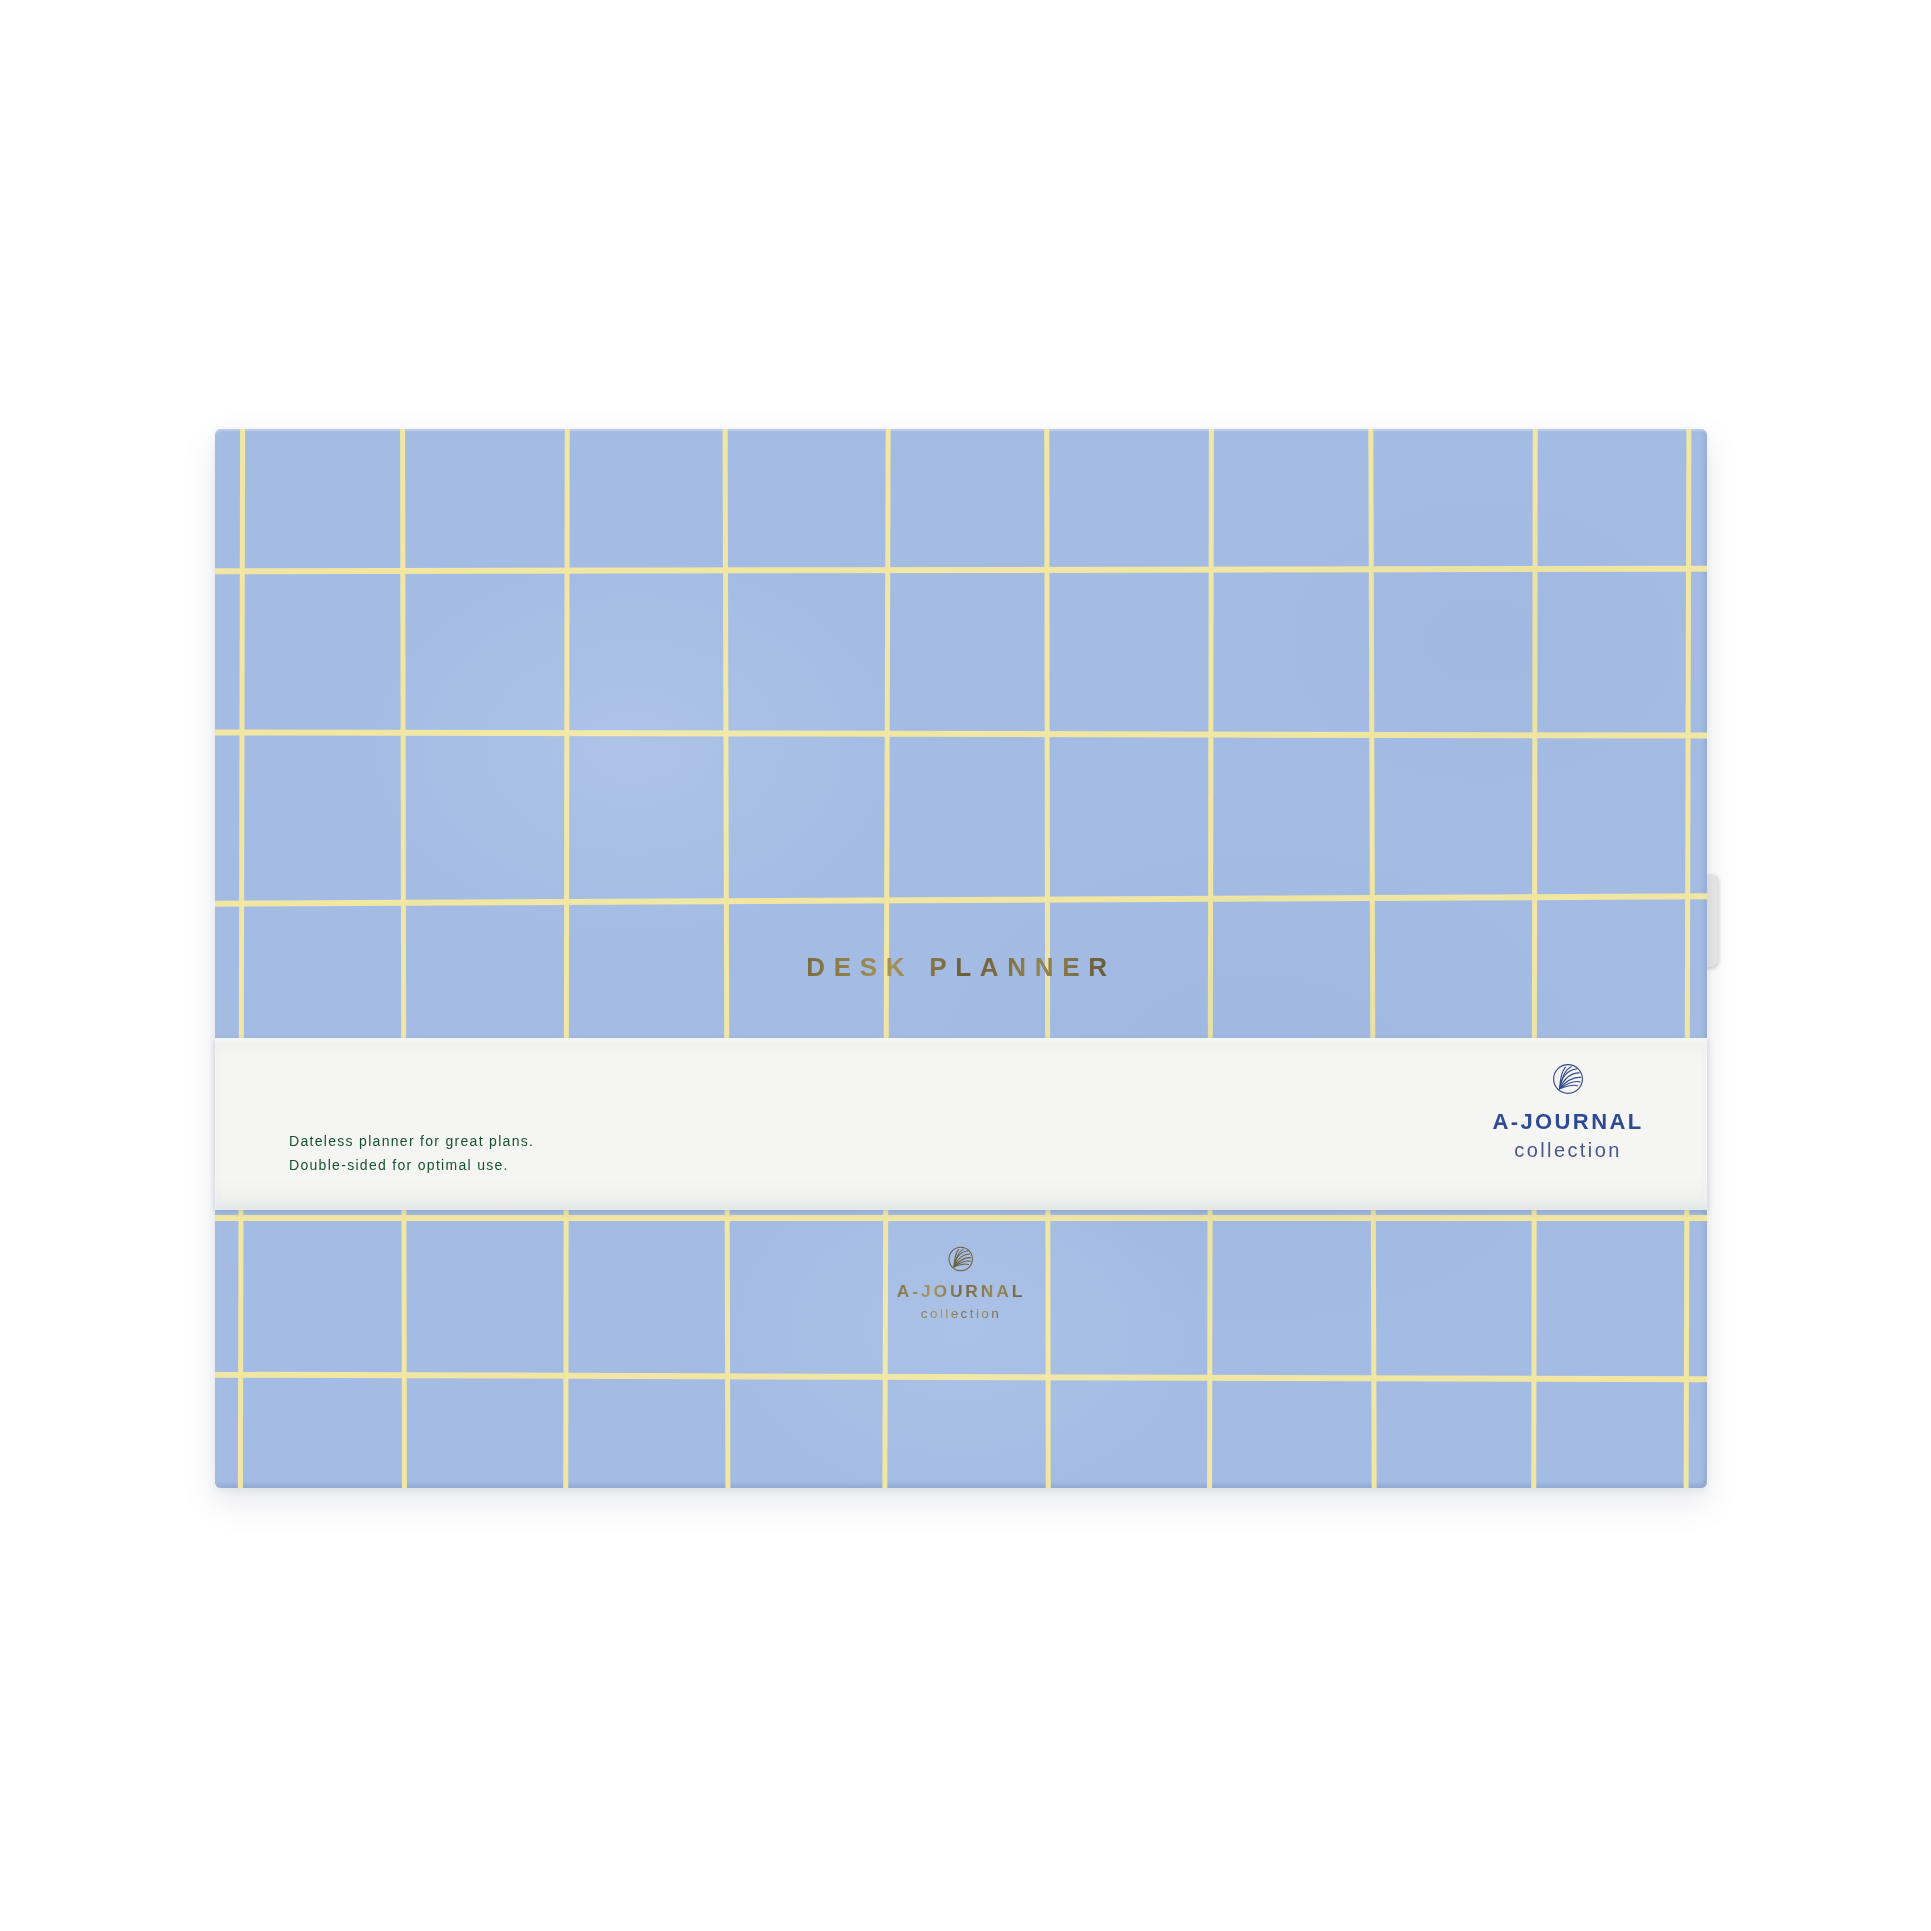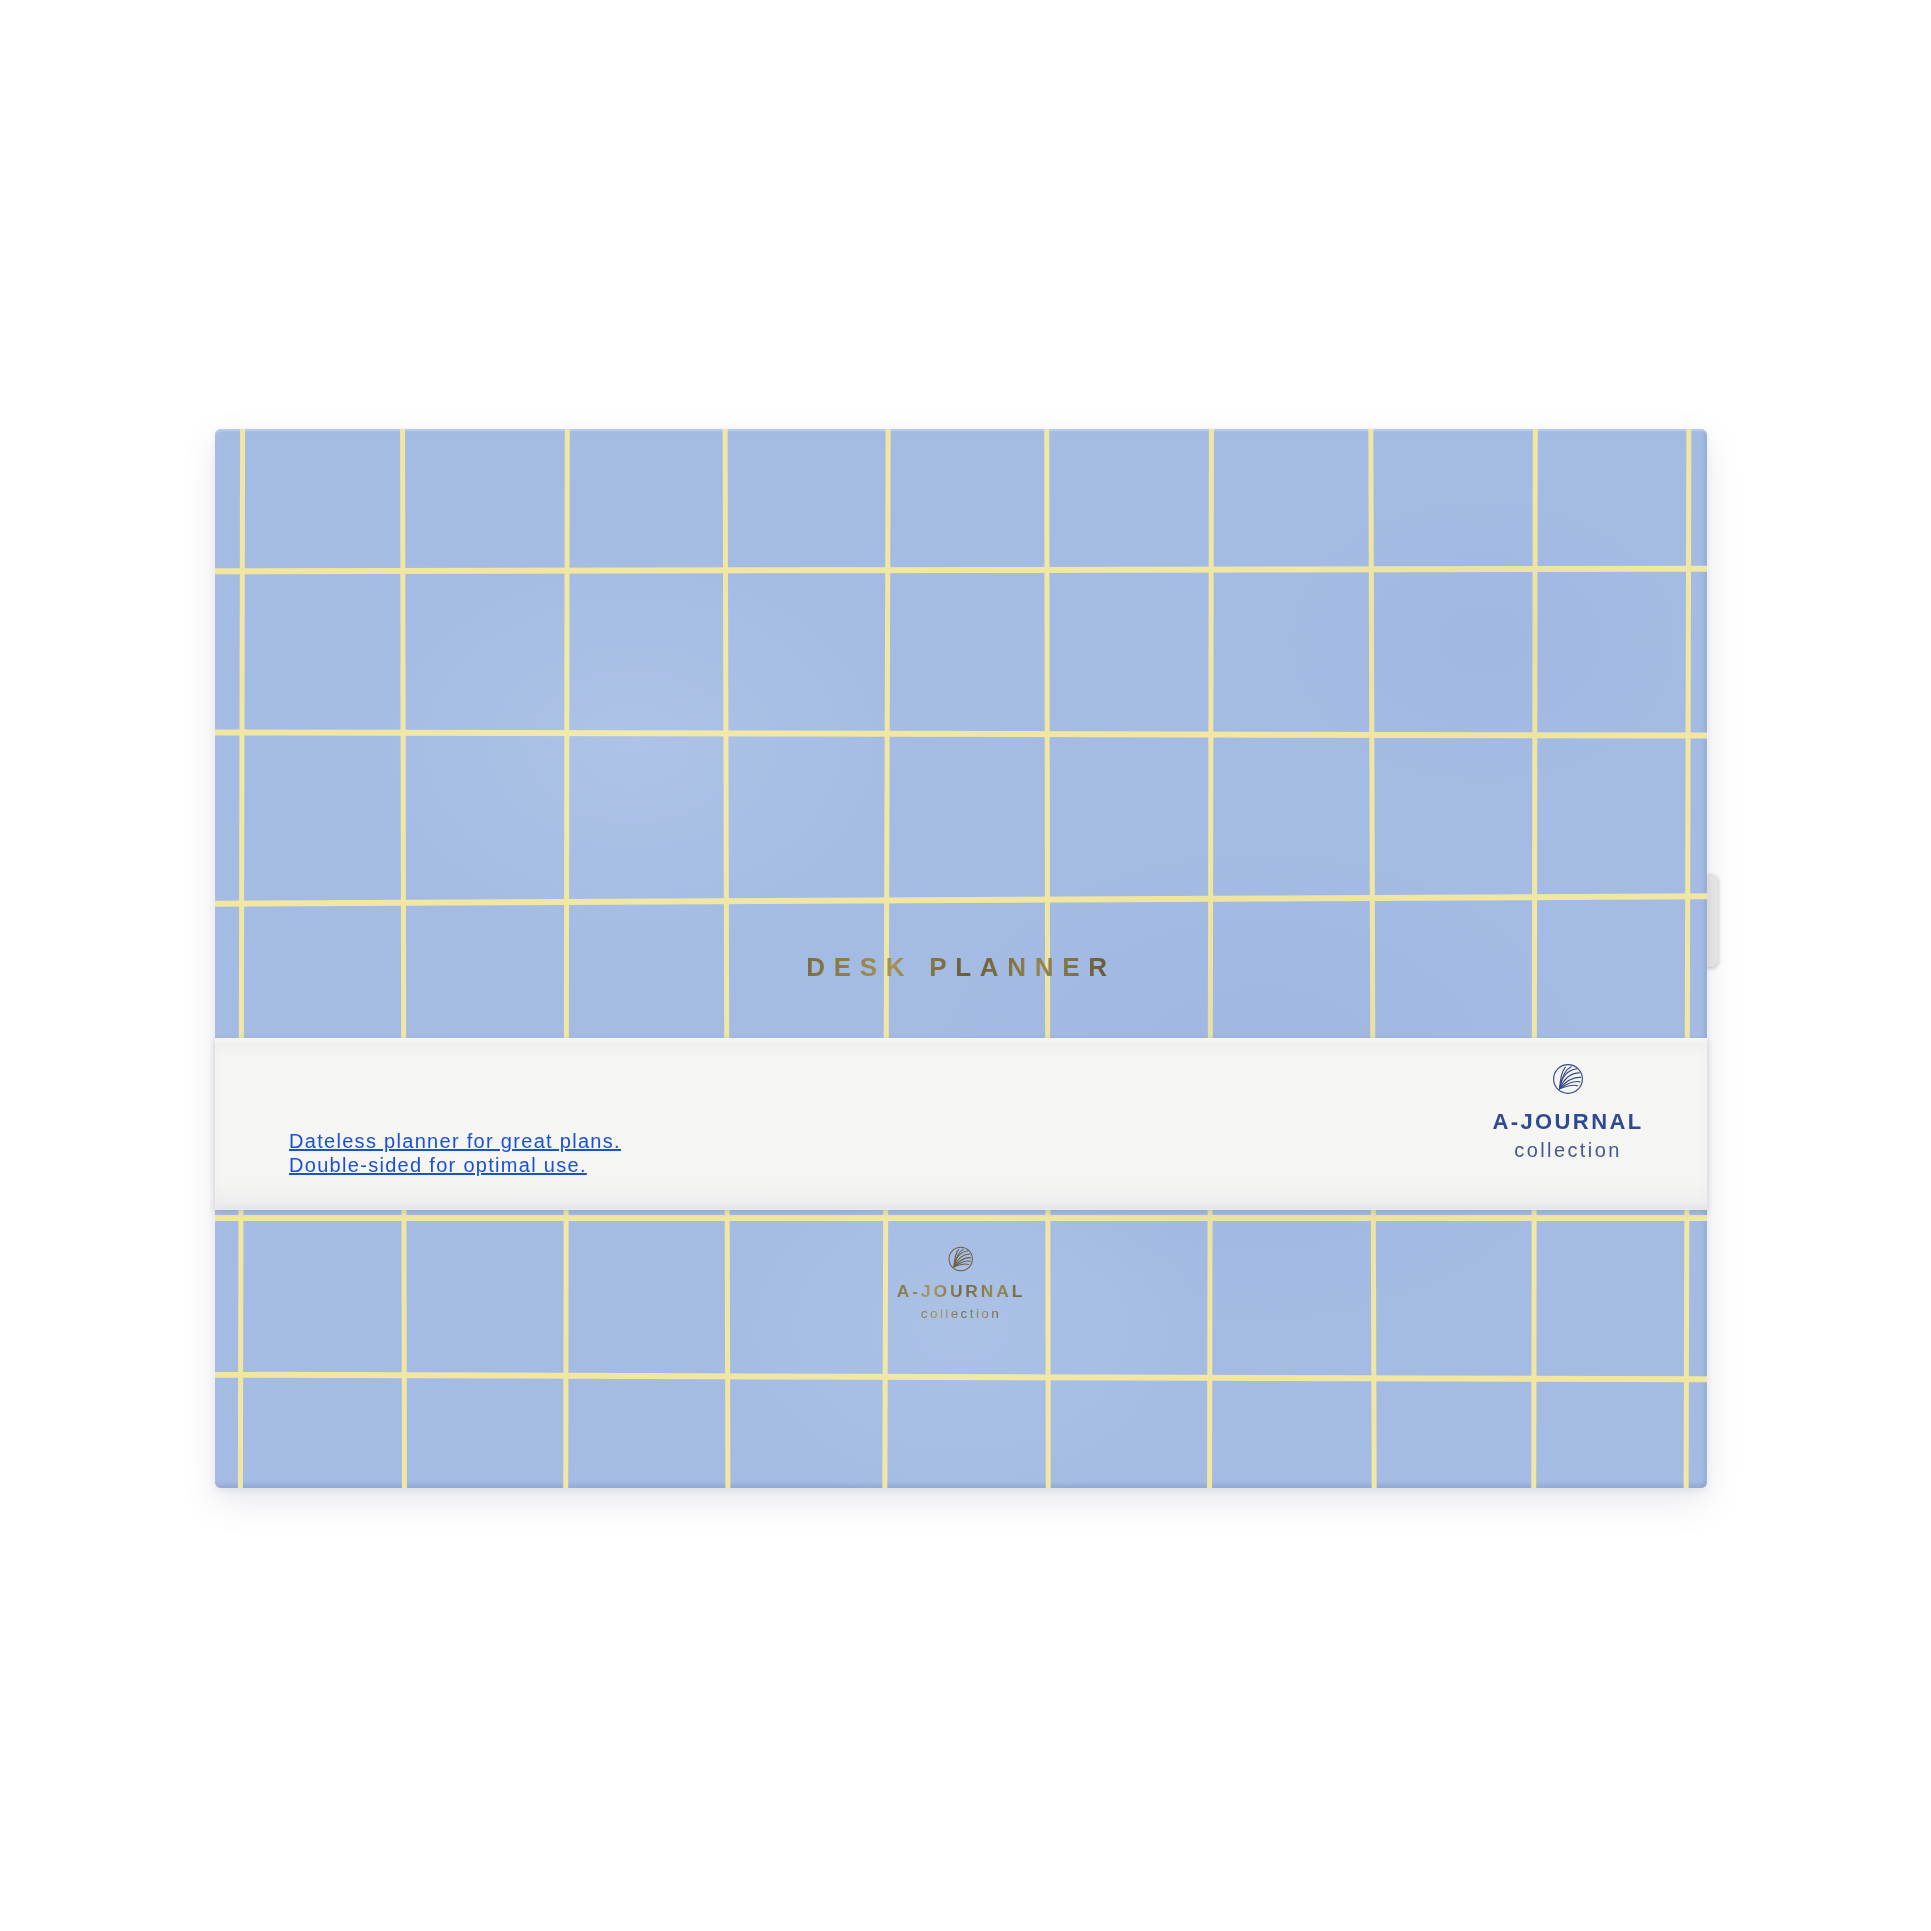--- a/index.html
+++ b/index.html
@@ -65,21 +65,21 @@
     box-shadow:0 1.9px 5.8px rgba(60,70,100,.18),
       inset 0 2.9px 5.8px rgba(255,255,255,.8), inset 0 -3.9px 7.7px rgba(120,130,150,.07);
   }
   .band::before{ 
     content:"";position:absolute;inset:0;pointer-events:none;
     background:linear-gradient(180deg, rgba(90,100,130,.04) 0%, rgba(90,100,130,0) 12%,
       rgba(90,100,130,0) 82%, rgba(90,100,130,.06) 100%);
   }
   .band-tagline{
     position:absolute;left:74px;top:91px;
-    color:#1d4ed8;font-size:20px;line-height:24px;letter-spacing:1.3px;white-space:nowrap;text-decoration:underline;
+    color:#14532d;font-size:14px;line-height:24px;letter-spacing:1.3px;white-space:nowrap;
   }
   .band-brand{
     position:absolute;left:1268px;top:25px;width:170px;
     display:flex;flex-direction:column;align-items:center;
   }
   .band-brand .leaf{width:32px;height:32px;color:#34498e;margin-bottom:13.5px;}
   .band-brand .brand{color:#2e4a94;font-size:22px;font-weight:700;letter-spacing:2.4px;white-space:nowrap;}
   .band-brand .sub{color:#47578d;font-size:20px;font-weight:400;letter-spacing:2.4px;margin-top:4.8px;white-space:nowrap;}
   .leaf svg{display:block;width:100%;height:100%;}
 </style>

